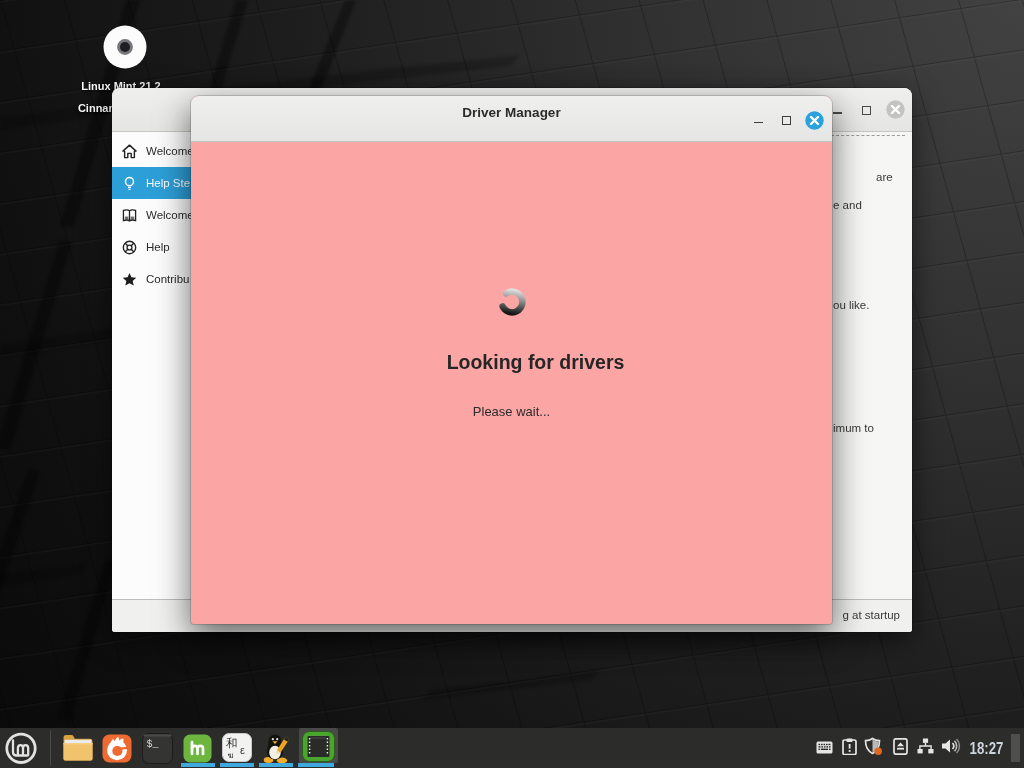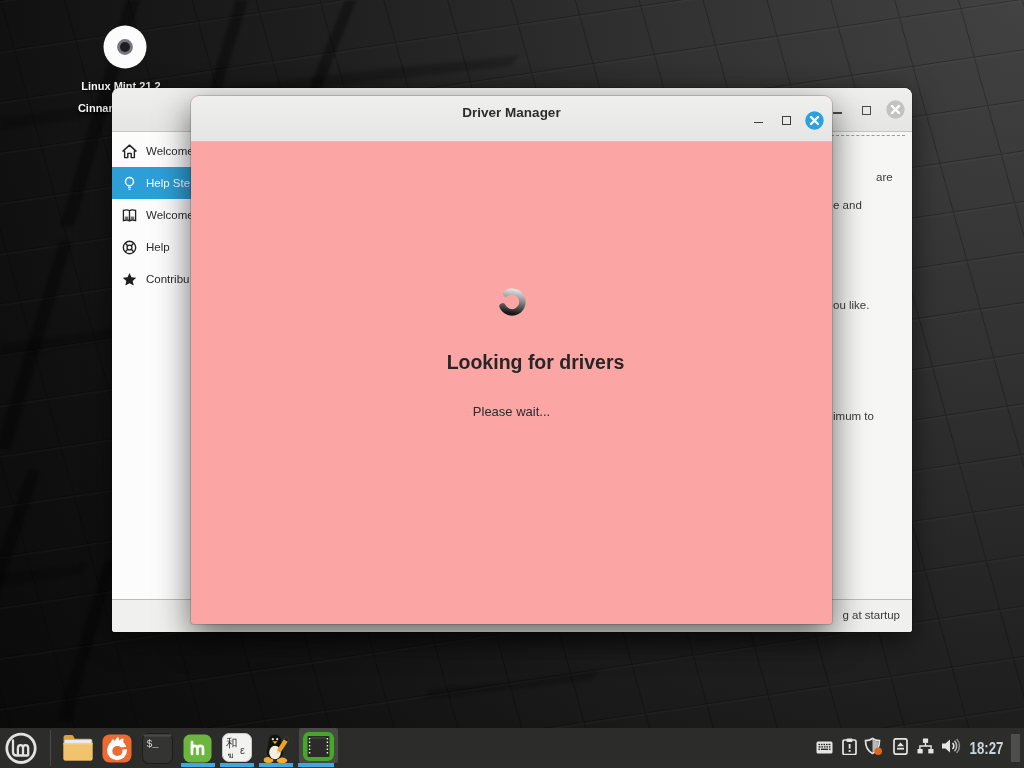--- a/index.html
+++ b/index.html
@@ -139,21 +139,21 @@
         <svg width="15" height="15" viewBox="0 0 16 16">
             <path d="M8 1 L10.1 5.6 L15.2 6.1 L11.4 9.5 L12.5 14.5 L8 11.9 L3.5 14.5 L4.6 9.5 L0.8 6.1 L5.9 5.6 Z" fill="#1d1d1d"></path>
           </svg>
         <span>Contribu</span>
       </div>
     </div>
     <div class="wfrag" style="left:719px;top:47px;border-top:1.5px dashed #9a9a9a;width:74px;"></div>
     <div class="wfrag" style="left:721px;top:83px;margin-left:43px;">are</div>
     <div class="wfrag" style="left:721px;top:99px;margin-top:12px;">e and</div>
     <div class="wfrag" style="left:721px;top:211px;">ou like.</div>
-    <div class="wfrag" style="left:721px;top:322px;text-align:right;">imum to</div>
+    <div class="wfrag" style="left:721px;top:334px;text-align:right;">imum to</div>
     <div id="wbottom">
       <div style="position:absolute;right:12px;top:9px;">g at startup</div>
     </div>
   </div>
 
   <div id="dmwin">
     <div id="dmtitle">
       <div class="t1">Driver Manager</div>
       <div class="wbtn" style="right:69px;top:25.5px;width:9px;height:1.5px;background:#3d3d3d;"></div>
       <div class="wbtn" style="right:41px;top:19.5px;width:9px;height:9px;border:1.5px solid #3d3d3d;"></div>

